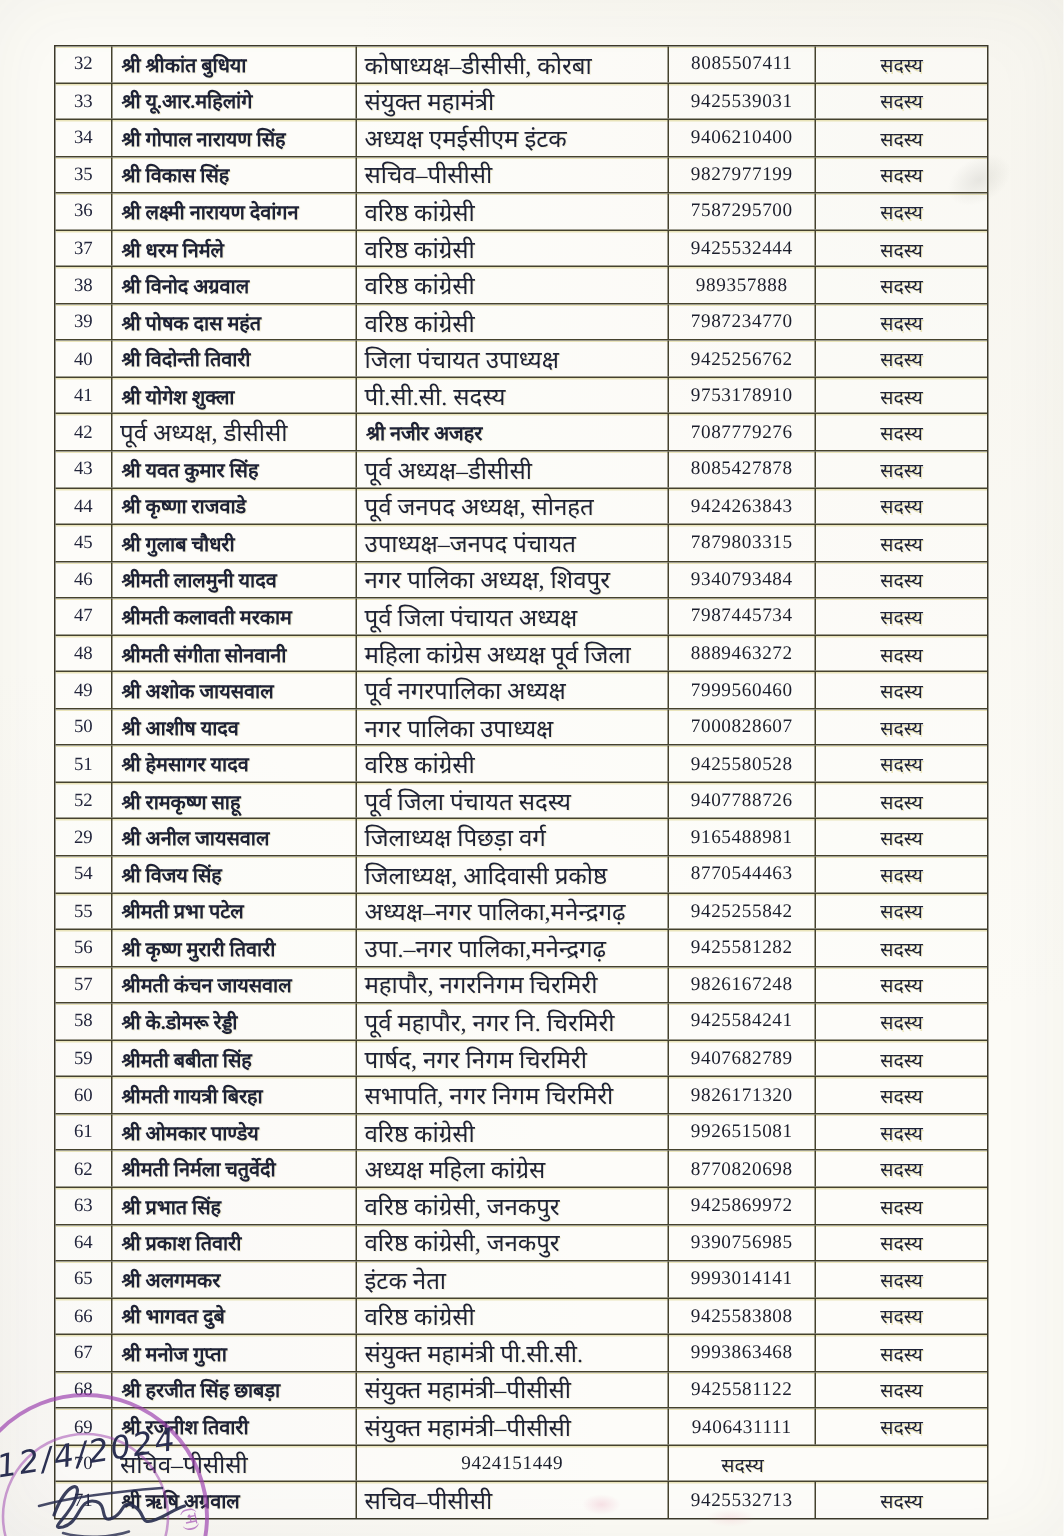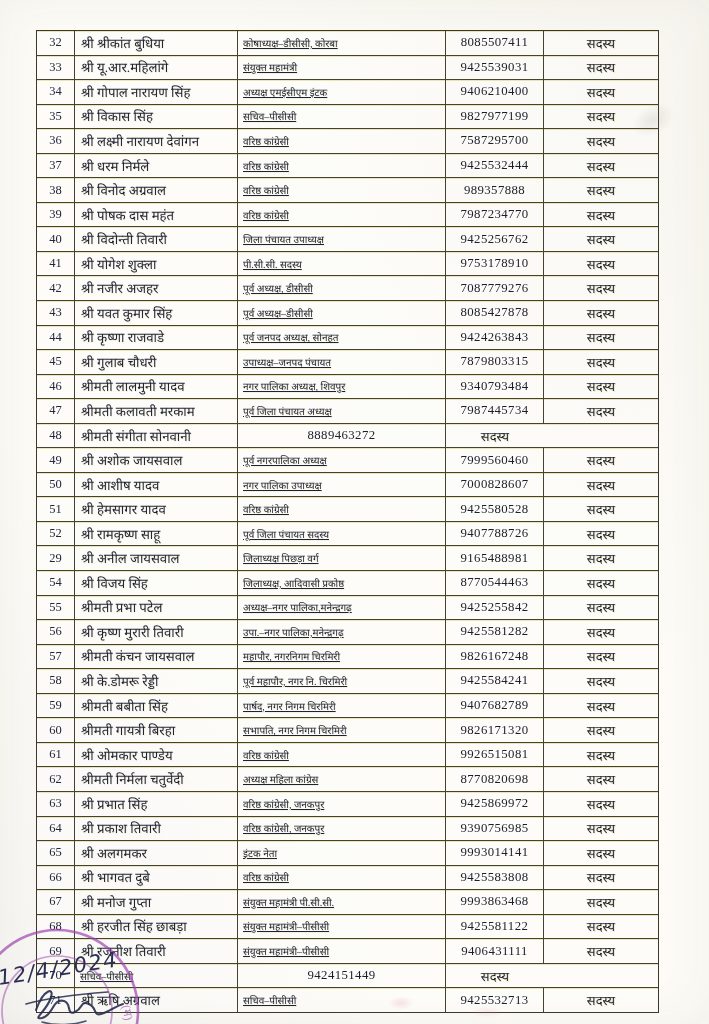--- a/index.html
+++ b/index.html
@@ -36,26 +36,26 @@
   .cell:last-child{border-right:none;text-align:center;}
   .c-serial{
     justify-content:center;
     font-family:"Liberation Serif","DejaVu Serif",serif;
     font-size:12.5px;color:#23263c;
   }
   .c-name{
     padding-left:6px;font-size:13.2px;
     font-family:"Liberation Serif","DejaVu Serif",serif;
     text-shadow:0.6px 0.8px 0 rgba(208,196,96,0.22);
+    font-weight:bold;
   }
   .c-desig{
-    padding-left:5px;font-size:10px;
+    padding-left:5px;font-size:16px;
     font-family:"Liberation Serif","DejaVu Serif",serif;
     text-shadow:0.6px 0.8px 0 rgba(208,196,96,0.22);
-    text-decoration:underline;
   }
   .c-phone{
     justify-content:center;
     font-family:"Liberation Serif","DejaVu Serif",serif;
     font-size:12.8px;letter-spacing:0.4px;color:#1b1e2c;
   }
   .c-status{
     justify-content:center;font-size:13px;
     font-family:"Liberation Serif","DejaVu Serif",serif;
     text-shadow:0.8px 1px 0 rgba(206,192,80,0.35);
@@ -161,22 +161,22 @@
     </div>
         <div class="row">
       <div class="cell c-serial">41</div>
       <div class="cell c-name">श्री योगेश शुक्ला</div>
       <div class="cell c-desig">पी.सी.सी. सदस्य</div>
       <div class="cell c-phone">9753178910</div>
       <div class="cell c-status">सदस्य</div>
     </div>
         <div class="row">
       <div class="cell c-serial">42</div>
+      <div class="cell c-desig">पूर्व अध्यक्ष, डीसीसी</div>
       <div class="cell c-name">श्री नजीर अजहर</div>
-      <div class="cell c-desig">पूर्व अध्यक्ष, डीसीसी</div>
       <div class="cell c-phone">7087779276</div>
       <div class="cell c-status">सदस्य</div>
     </div>
         <div class="row">
       <div class="cell c-serial">43</div>
       <div class="cell c-name">श्री यवत कुमार सिंह</div>
       <div class="cell c-desig">पूर्व अध्यक्ष–डीसीसी</div>
       <div class="cell c-phone">8085427878</div>
       <div class="cell c-status">सदस्य</div>
     </div>
@@ -204,20 +204,21 @@
         <div class="row">
       <div class="cell c-serial">47</div>
       <div class="cell c-name">श्रीमती कलावती मरकाम</div>
       <div class="cell c-desig">पूर्व जिला पंचायत अध्यक्ष</div>
       <div class="cell c-phone">7987445734</div>
       <div class="cell c-status">सदस्य</div>
     </div>
         <div class="row">
       <div class="cell c-serial">48</div>
       <div class="cell c-name">श्रीमती संगीता सोनवानी</div>
+      <div class="cell c-desig">महिला कांग्रेस अध्यक्ष पूर्व जिला</div>
       <div class="cell c-phone">8889463272</div>
       <div class="cell c-status">सदस्य</div>
     </div>
         <div class="row">
       <div class="cell c-serial">49</div>
       <div class="cell c-name">श्री अशोक जायसवाल</div>
       <div class="cell c-desig">पूर्व नगरपालिका अध्यक्ष</div>
       <div class="cell c-phone">7999560460</div>
       <div class="cell c-status">सदस्य</div>
     </div>

